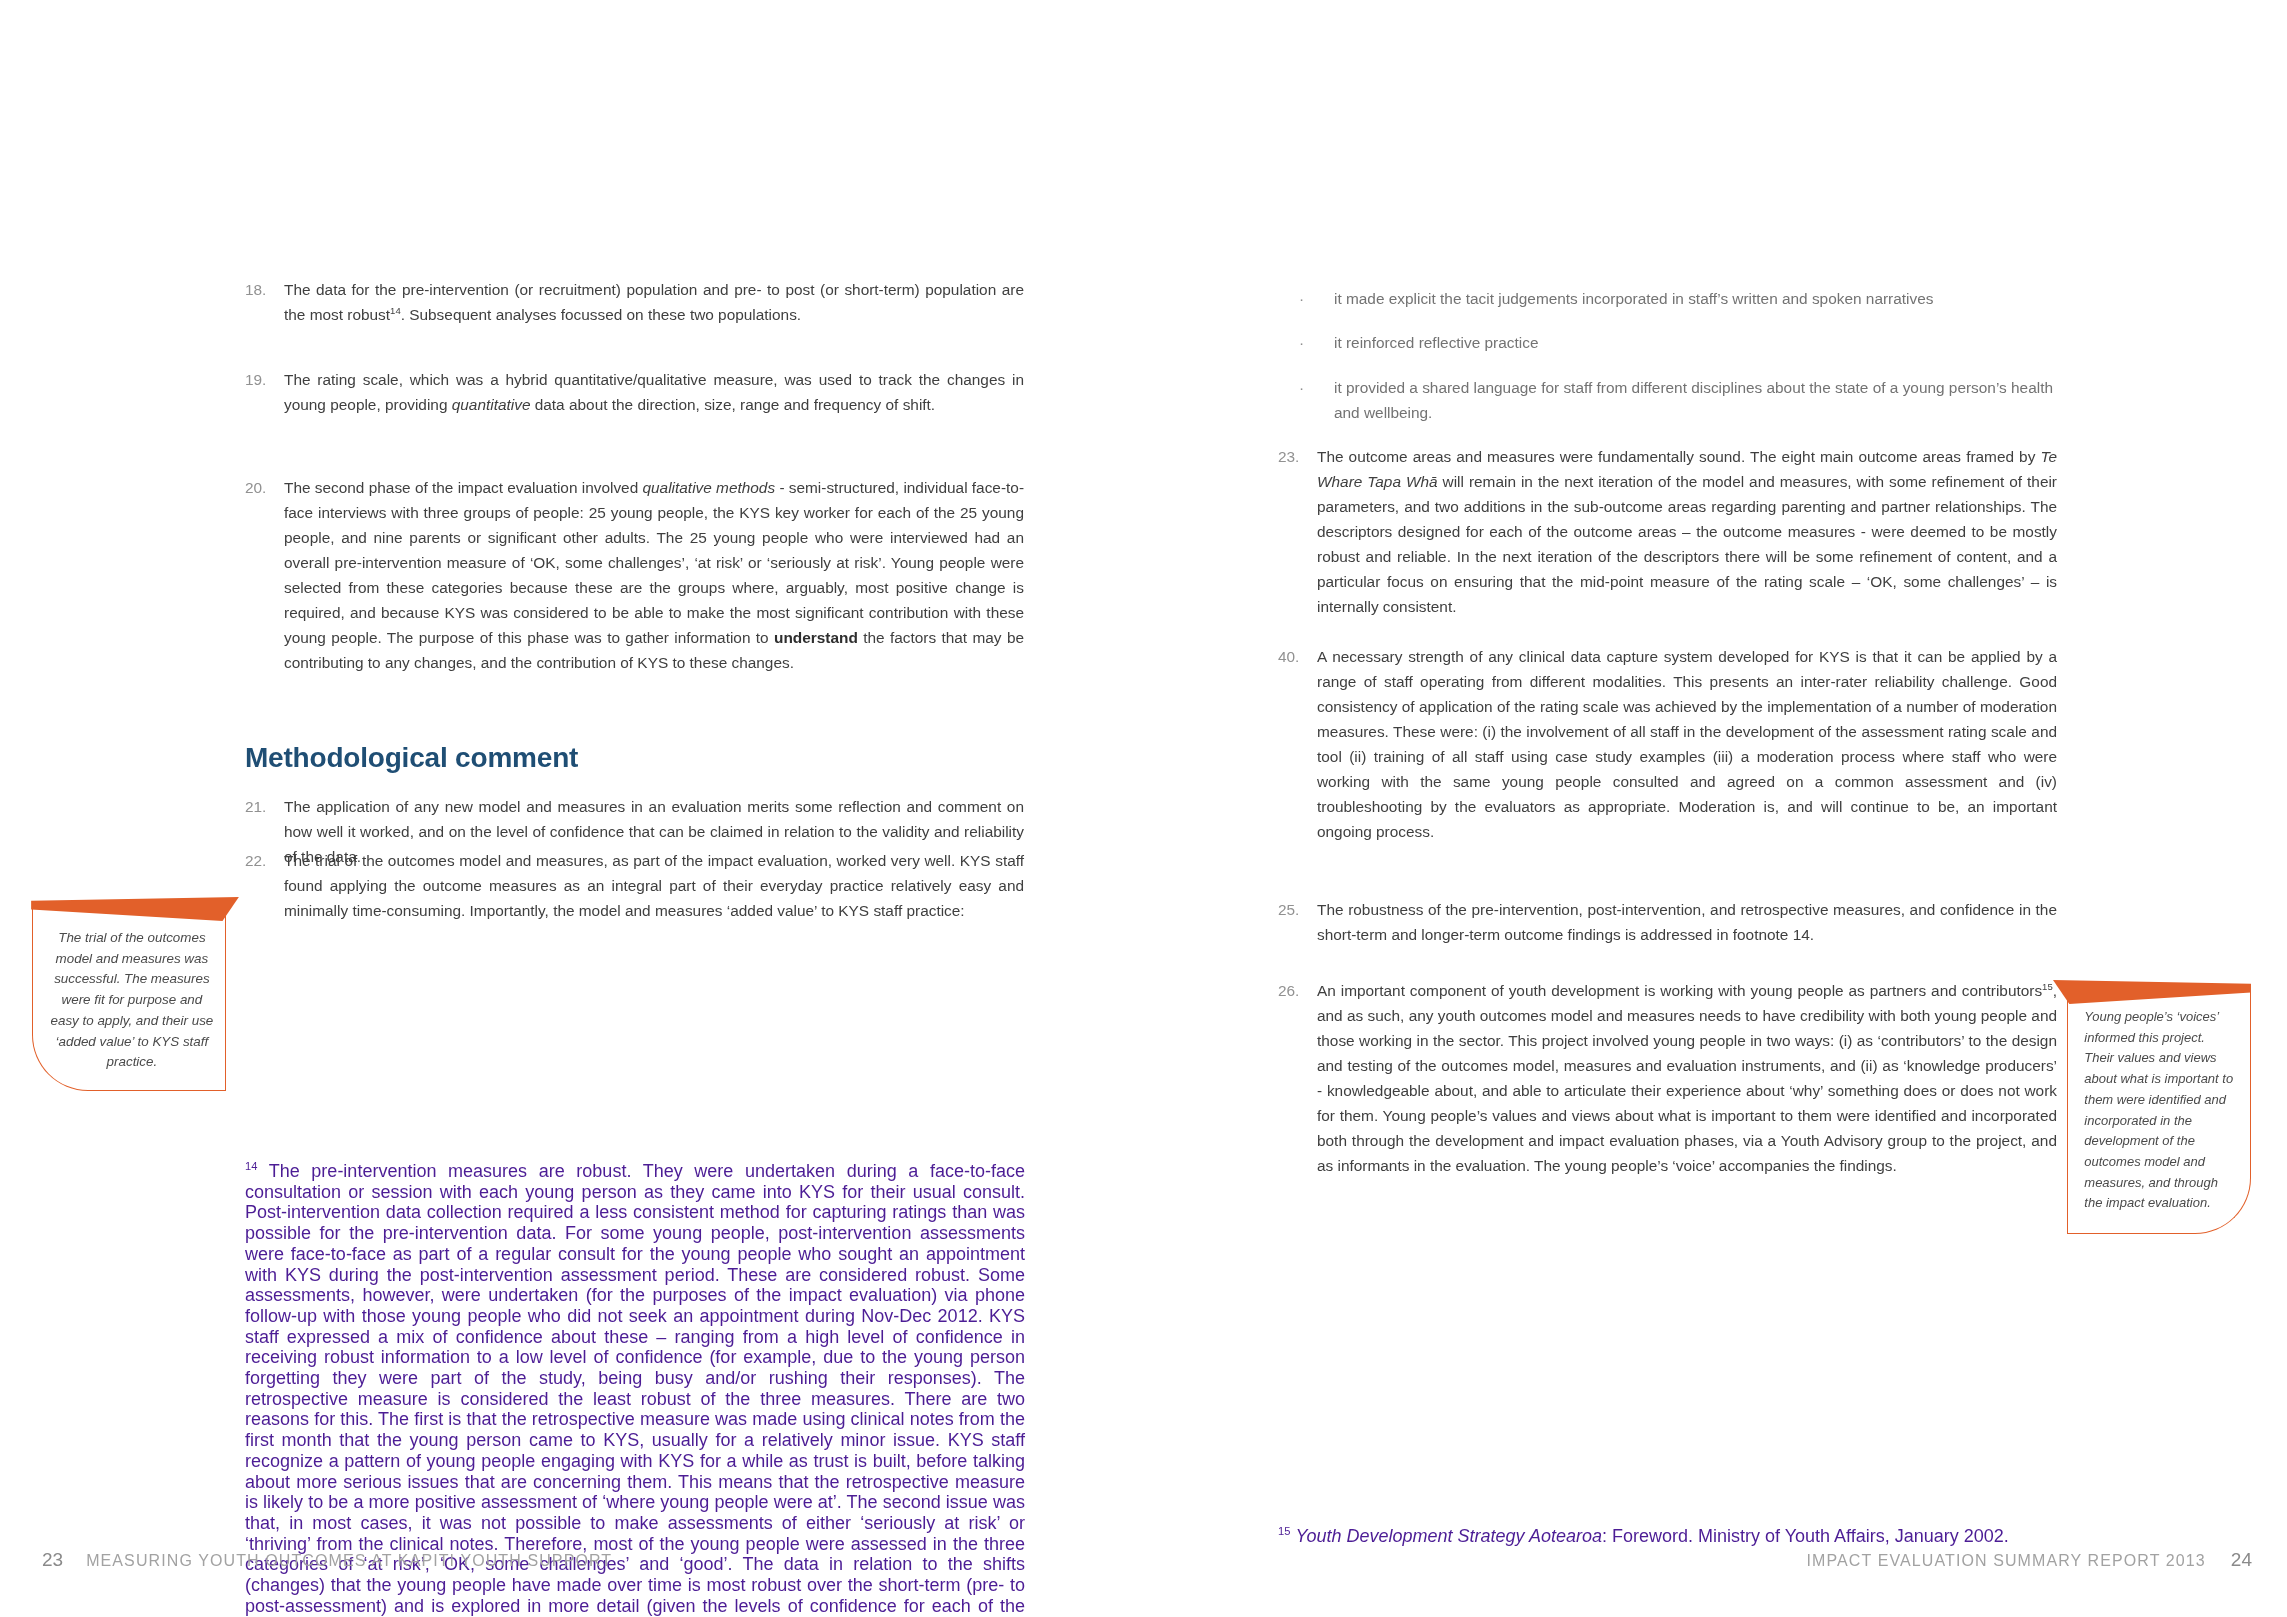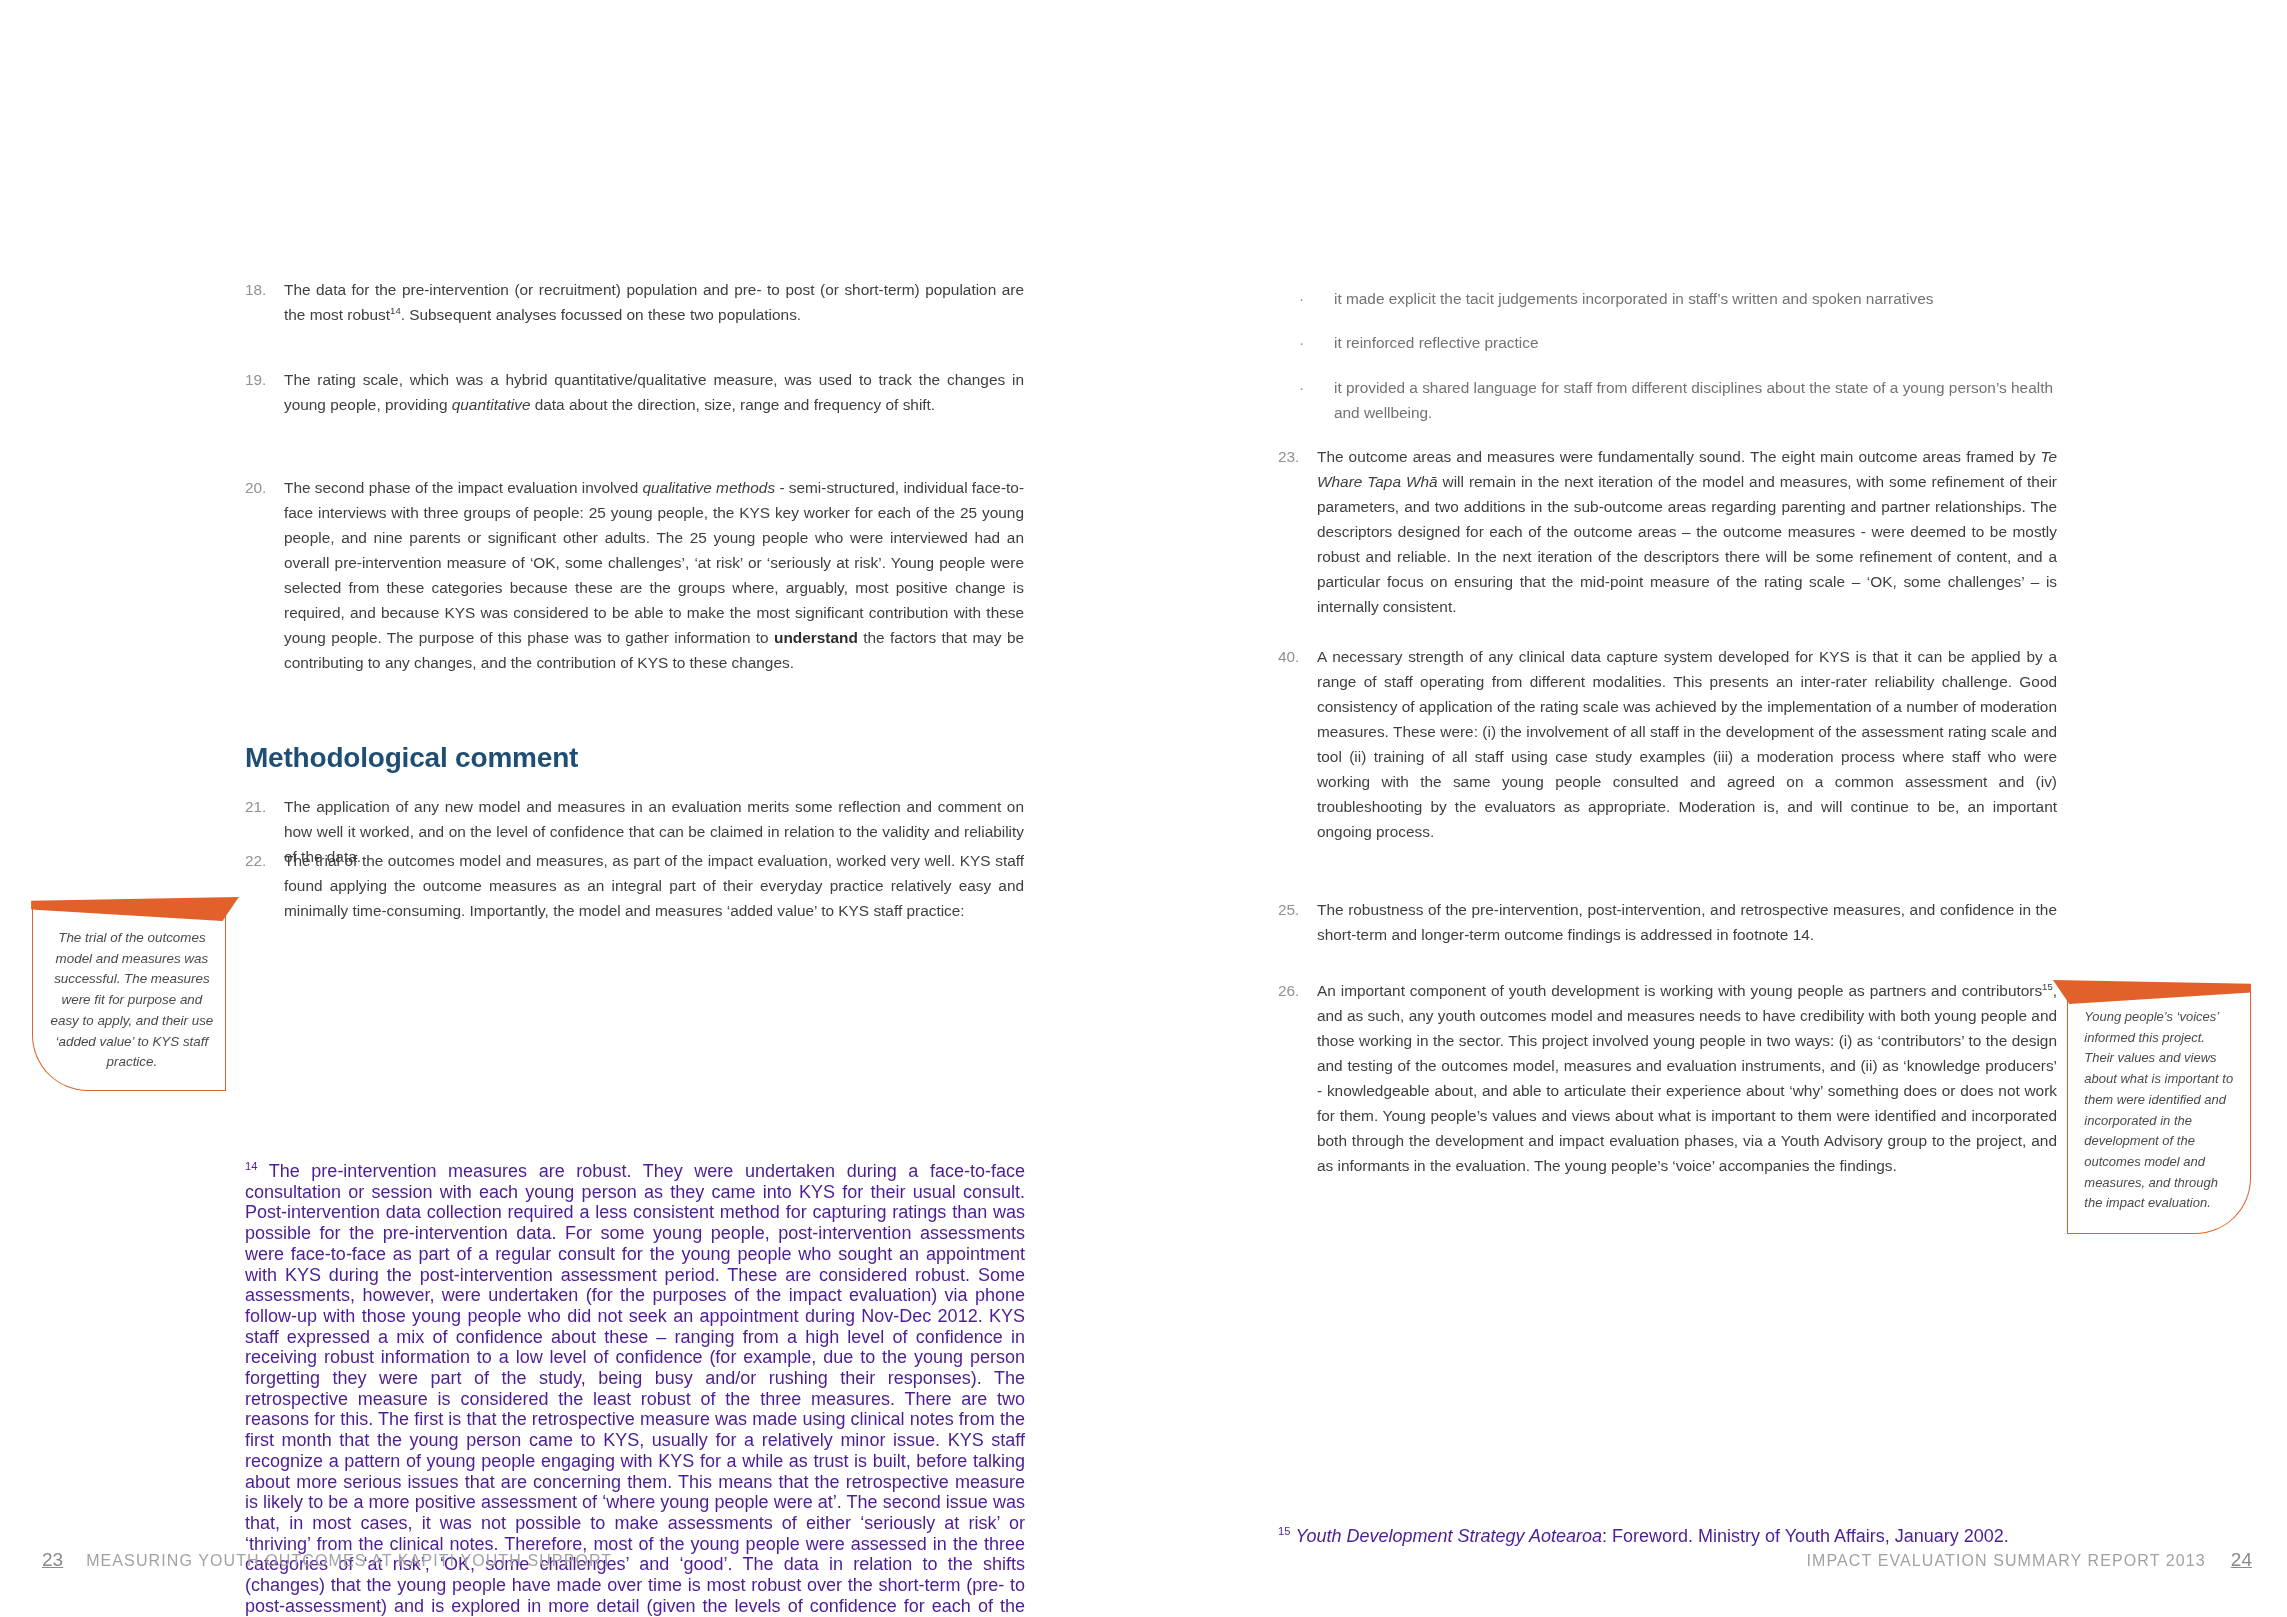--- a/index.html
+++ b/index.html
@@ -24,21 +24,21 @@
   .callout.left{border-radius:0 0 0 56px;}
   .callout.right{border-radius:0 0 56px 0;}
   .callout .ctext{font-style:italic;color:#4a4a4a;}
   .callout.left .ctext{margin:25px 11.5px 0 17.3px;text-align:center;font-size:13.4px;line-height:20.7px;}
   .callout.right .ctext{margin:21px 13.4px 0 16.3px;text-align:left;font-size:13px;line-height:20.7px;}
   .wedge{position:absolute;display:block;}
 
   .footnote{position:absolute;font-size:18px;line-height:20.7px;text-align:justify;color:#4c1d95;}
 
   .footer{position:absolute;display:flex;align-items:baseline;color:#9a9a9a;}
-  .footer .pagenum{font-size:19px;color:#8a8a8a;text-decoration:underline;}
+  .footer .pagenum{font-size:19px;color:#8a8a8a;}
   .footer .flabel{font-size:16px;letter-spacing:1.1px;color:#a2a2a2;}
   .footer.leftf .flabel{margin-left:23px;}
   .footer.rightf .pagenum{margin-left:25px;}
 </style>
 </head>
 <body>
 
 <div class="sheet">
 
   <div>

